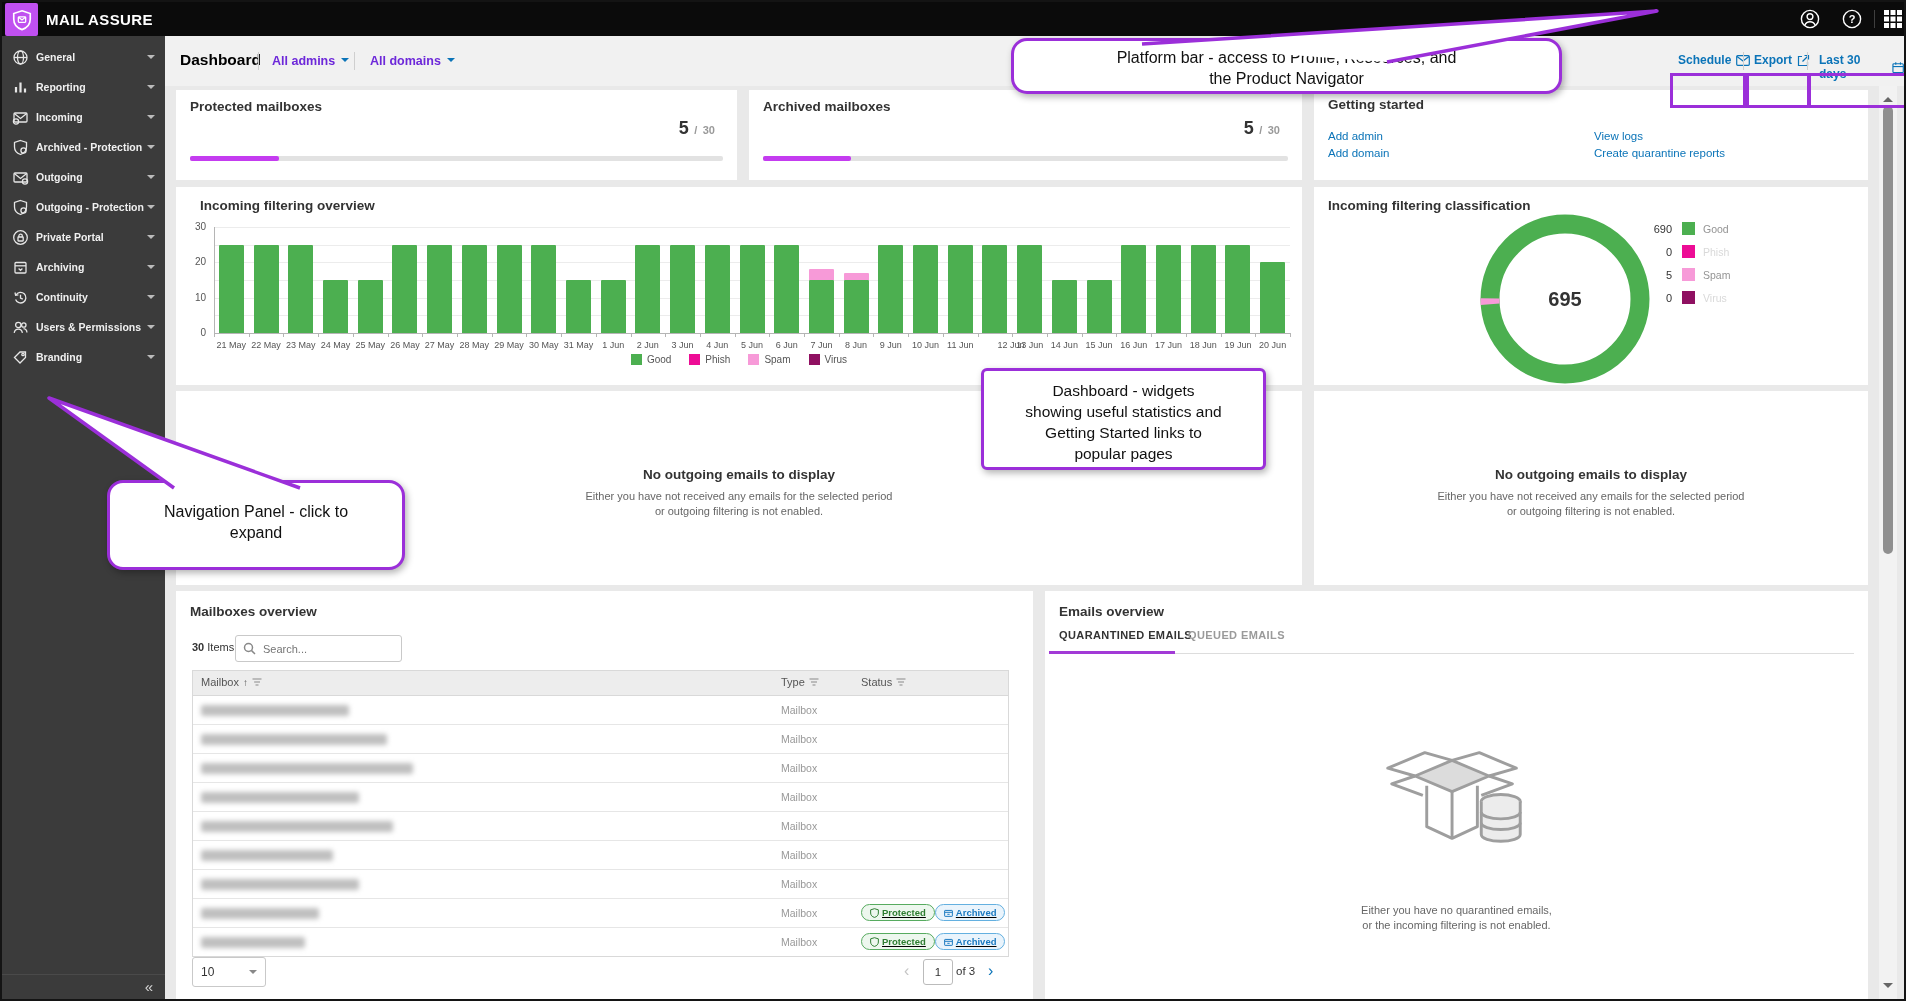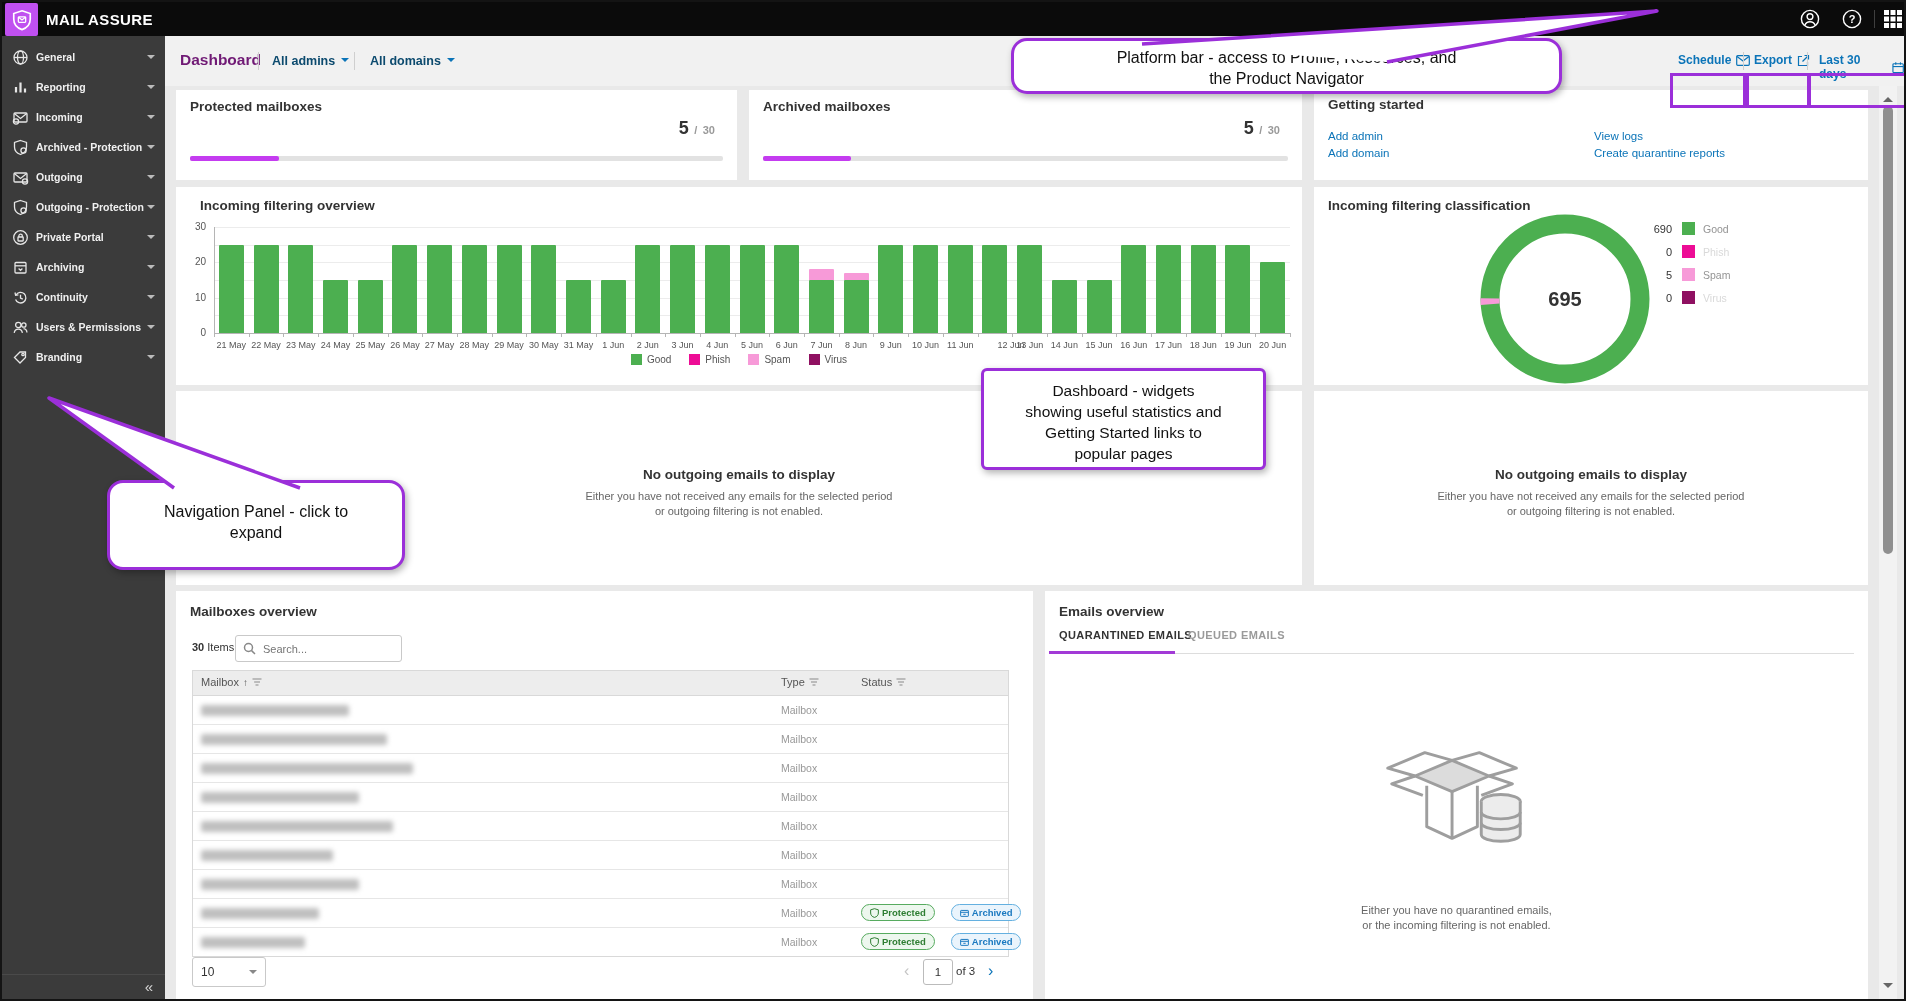--- a/index.html
+++ b/index.html
@@ -16,23 +16,23 @@
   
   #sidebar{position:absolute;left:0;top:34px;width:163px;height:967px;background:#3b3b3b;z-index:4;}
   .side-item{position:relative;height:30px;display:flex;align-items:center;cursor:pointer;}
   .side-item .sicon{width:17px;height:17px;margin-left:10px;flex:0 0 17px;}
   .side-item .slabel{color:#f0f0f0;font-size:10.5px;font-weight:bold;margin-left:7px;white-space:nowrap;}
   .side-caret{position:absolute;right:10px;top:13px;width:0;height:0;border:4px solid transparent;border-top-color:#bbb;}
   #collapse{position:absolute;right:12px;bottom:8px;color:#d5d5d5;font-size:15px;cursor:pointer;}
   #side-divider{position:absolute;left:0;bottom:28px;width:100%;height:1px;background:#4a4a4a;}
   
   #header{position:absolute;left:163px;top:34px;right:0;height:50px;background:#f1f1f1;}
-  #page-title{position:absolute;left:15px;top:15px;font-size:15.5px;font-weight:bold;color:#701a75;}
+  #page-title{position:absolute;left:15px;top:15px;font-size:15.5px;font-weight:bold;color:#000000;}
   .hsep{position:absolute;top:16px;width:1px;height:18px;background:#cfcfcf;}
-  .hlink{position:absolute;top:18px;font-size:12.5px;font-weight:bold;color:#0c4a6e;cursor:pointer;}
+  .hlink{position:absolute;top:18px;font-size:12.5px;font-weight:bold;color:#6d28d9;cursor:pointer;}
   .caret-b{display:inline-block;width:0;height:0;border:4px solid transparent;border-top-color:#0b74b8;margin-left:6px;vertical-align:-1px;}
   .hbtn{position:absolute;top:17px;font-size:12px;font-weight:bold;color:#0b74b8;cursor:pointer;display:flex;align-items:center;gap:5px;}
   .hl-rect{position:absolute;border:3px solid #9b2fd9;z-index:40;pointer-events:none;}
   
   .widget{position:absolute;background:#fff;}
   .wtitle{position:absolute;font-size:13.5px;font-weight:bold;color:#333;}
   .big-val{font-size:18px;font-weight:bold;color:#333;}
   .small-val{font-size:11px;color:#999;font-weight:bold;}
   .pbar{position:absolute;height:5px;background:#e2e2e2;border-radius:2px;}
   .pfill{height:5px;background:#c43cf0;border-radius:2px;}
@@ -53,21 +53,21 @@
   .cl-lab{margin-left:8px;font-size:10.5px;color:#949494;width:27px;overflow:hidden;white-space:nowrap;}
   .cl-lab.dim{color:#d9d9d9;}
   
   #mb-table{position:absolute;left:16px;top:79px;width:815px;border:1px solid #d9d9d9;background:#fff;}
   #mb-head{position:relative;height:24px;background:#ededed;border-bottom:1px solid #d9d9d9;font-size:11px;color:#555;}
   .th{position:absolute;top:5px;display:flex;align-items:center;gap:4px;}
   .mb-row{position:relative;height:28px;border-bottom:1px solid #e6e6e6;background:#fff;}
   .mb-row:last-child{border-bottom:none;}
   .blurname{position:absolute;left:8px;top:9px;height:11px;background:#bfbfbf;border-radius:2px;filter:blur(2.5px);}
   .mb-type{position:absolute;left:588px;top:8px;font-size:10.5px;color:#999;}
-  .mb-badges{position:absolute;left:668px;top:5px;display:flex;gap:16px;}
+  .mb-badges{position:absolute;left:668px;top:5px;display:flex;gap:0;text-decoration:underline;}
   .badge{display:inline-flex;align-items:center;gap:3px;padding:2px 8px;border-radius:10px;font-size:9.5px;font-weight:bold;white-space:nowrap;}
   .badge.protected{color:#2e7d32;border:1px solid #57ab5f;background:#edf7ee;}
   .badge.archived{color:#1b79c0;border:1px solid #64b0e0;background:#eaf4fc;}
   
   #search-box{position:absolute;left:59px;top:44px;width:158px;height:25px;border:1px solid #c9c9c9;border-radius:3px;
               background:#fff;display:flex;align-items:center;padding-left:7px;gap:5px;}
   #search-box input{border:none;outline:none;font-size:11px;width:110px;color:#333;font-family:inherit;}
   .pg-select{position:absolute;left:16px;top:366px;width:56px;height:28px;border:1px solid #c9c9c9;border-radius:3px;
              background:#fff;font-size:12px;color:#333;display:flex;align-items:center;justify-content:space-between;
              padding:0 8px;cursor:pointer;}

